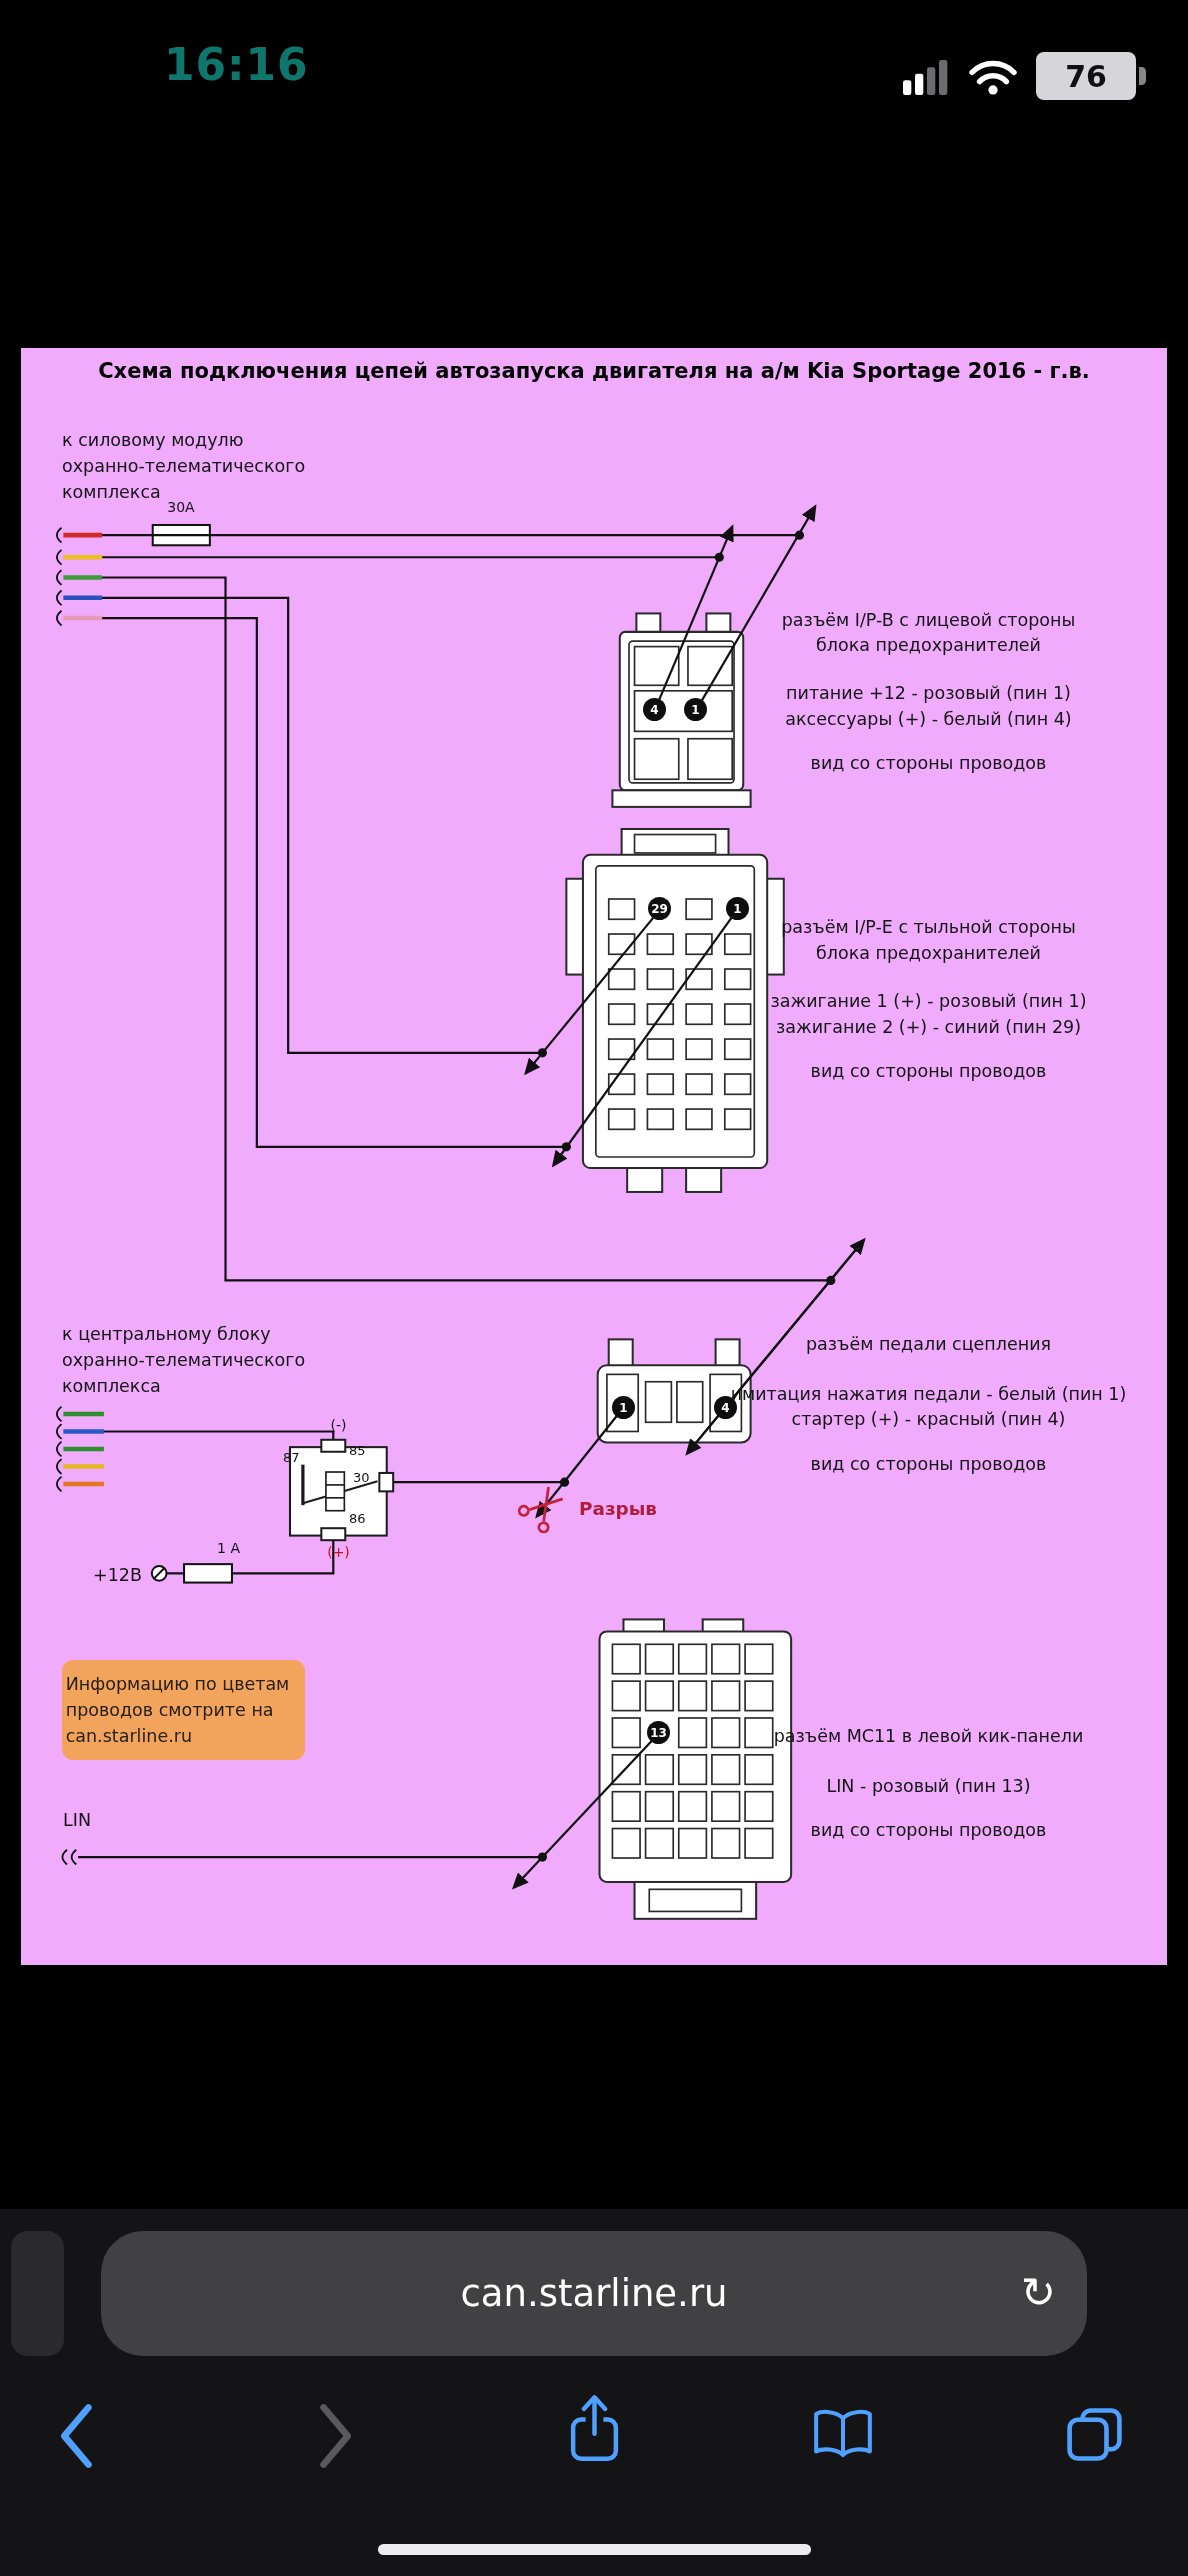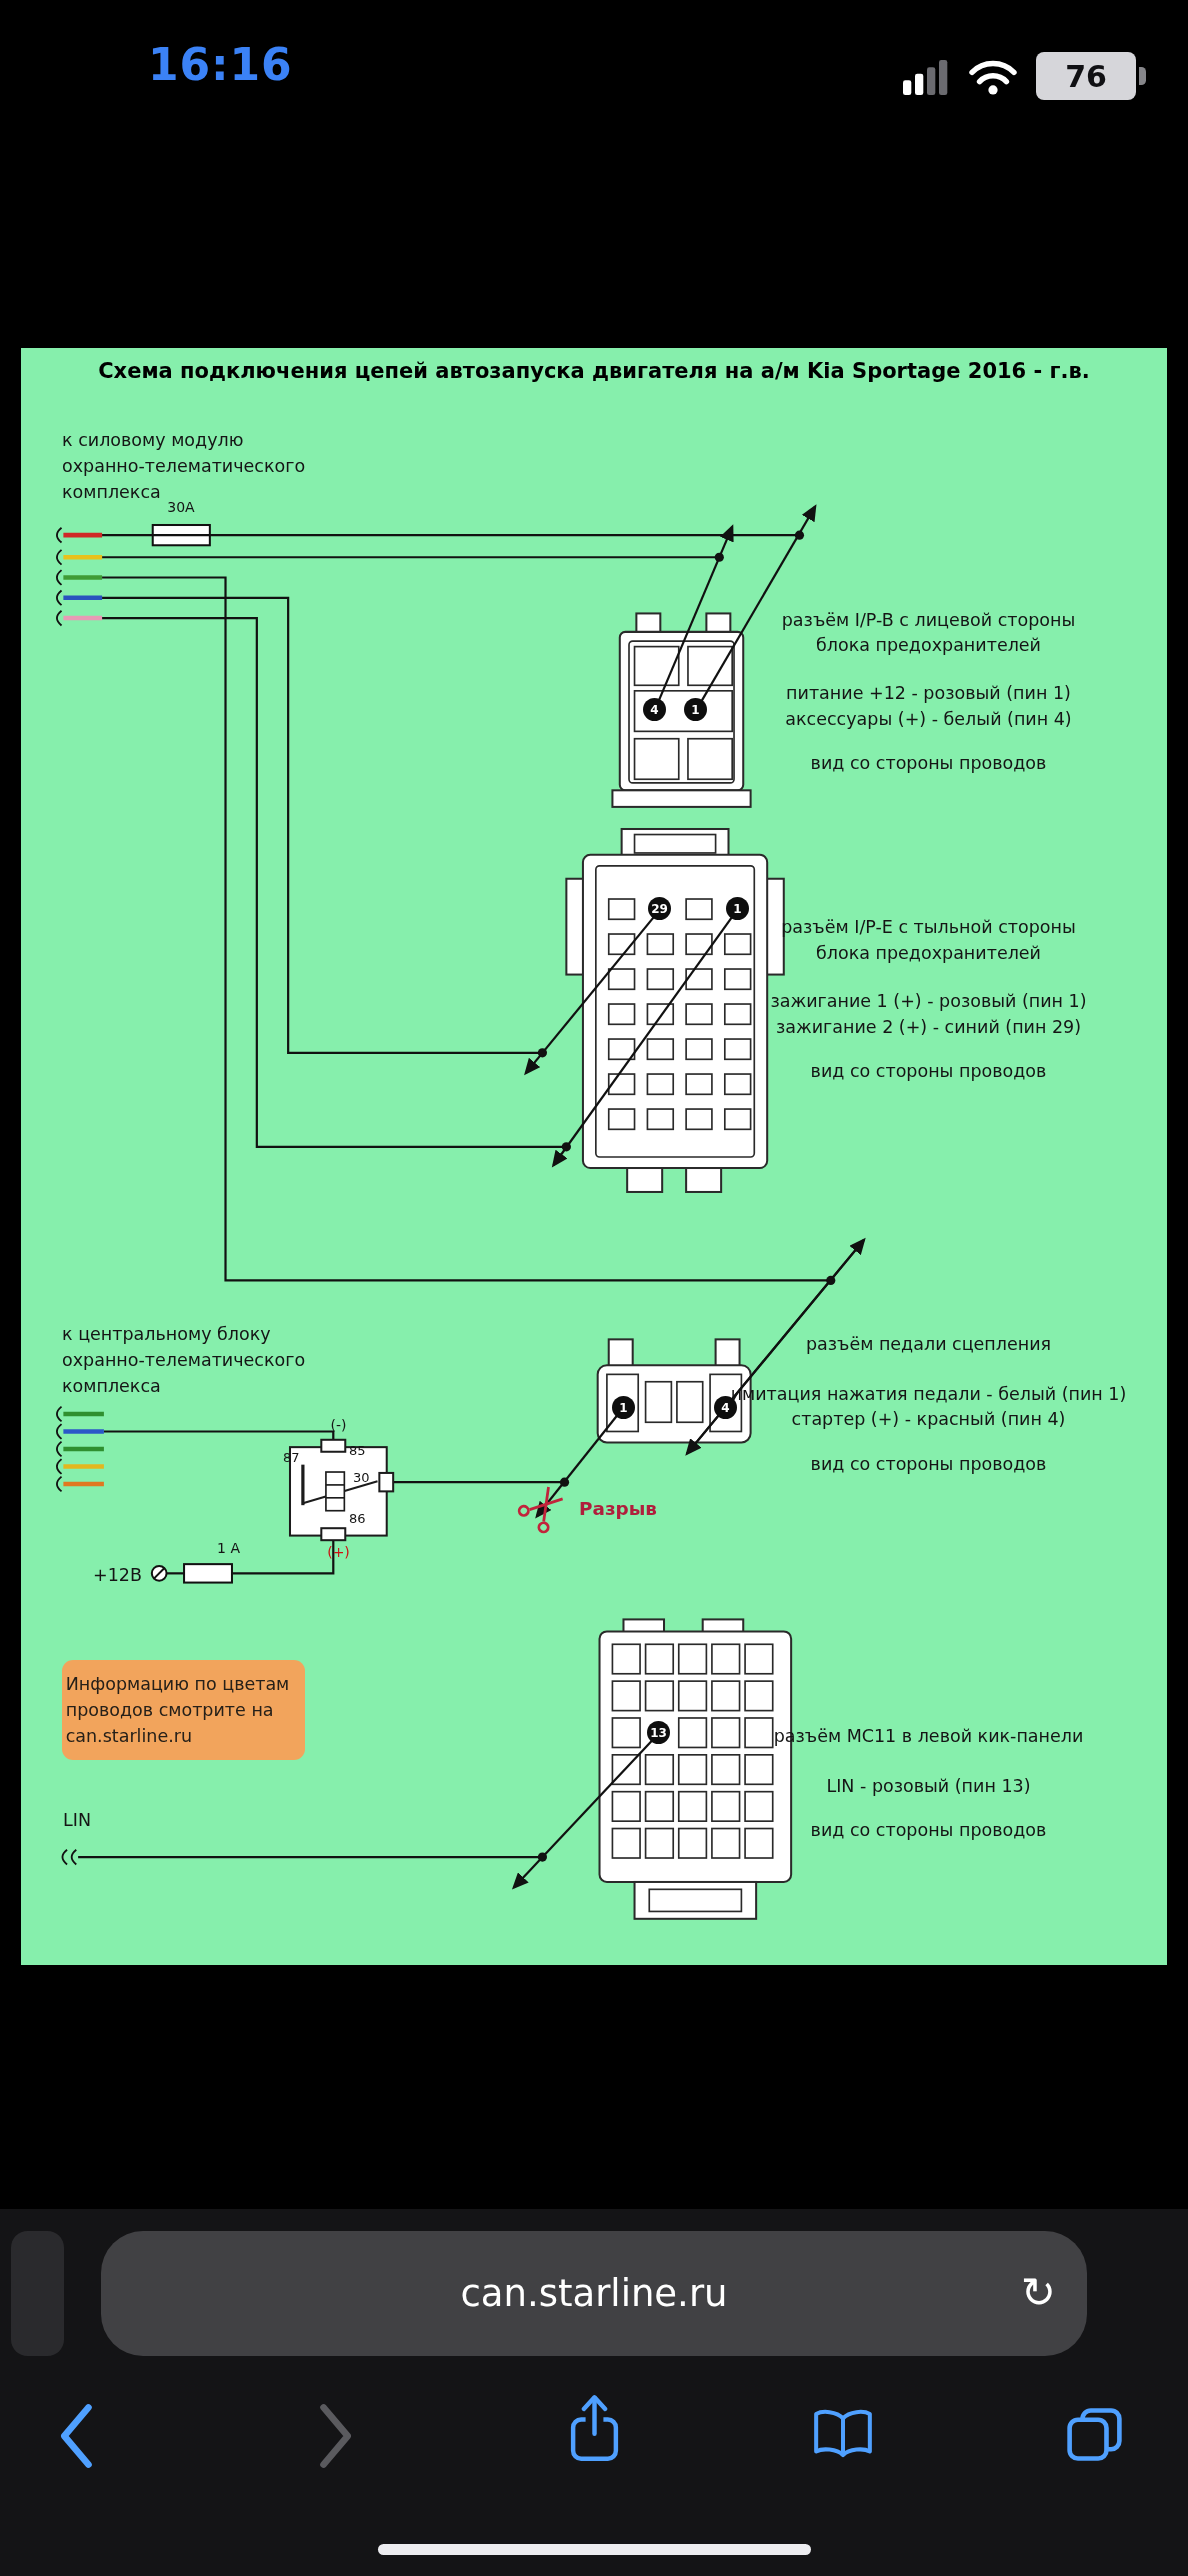--- a/index.html
+++ b/index.html
@@ -2,30 +2,30 @@
 <html style="font-size:14.7px"><head>
 <meta charset="utf-8">
 <style>
   *{margin:0;padding:0;box-sizing:border-box}
   html{background:#000}
   body{width:1188px;height:2576px;position:relative;overflow:hidden;background:#000;
        font-family:"DejaVu Sans","Liberation Sans",sans-serif;}
 
   
   .status-bar{position:absolute;left:0;top:0;width:1188px;height:157px;background:#000}
-  .status-time{position:absolute;left:148px;top:39px;font-size:44px;font-weight:bold;color:#3b82f6;letter-spacing:0.9px}
+  .status-time{position:absolute;left:164px;top:39px;font-size:44px;font-weight:bold;color:#0f766e;letter-spacing:0.9px}
   .sicons{position:absolute;right:52px;top:52px;display:flex;align-items:center;gap:16.6px}
   .sig{width:48px;height:37px}
   .wifi{width:52px;height:39px}
   .battery{position:relative;width:100px;height:48px;background:#d6d6da;border-radius:8px;
            display:flex;align-items:center;justify-content:center;font-size:30px;font-weight:bold;color:#101013}
   .nub{position:absolute;right:-10px;top:14.7px;width:7.4px;height:18.4px;background:#86868a;border-radius:0 4.6px 4.6px 0}
 
   
-  .page{position:absolute;left:21px;top:348px;width:1146px;height:1617px;background:#86efac;color:#151515}
+  .page{position:absolute;left:21px;top:348px;width:1146px;height:1617px;background:#f0abfc;color:#151515}
   .page svg.schematic{position:absolute;left:0;top:0;width:1146px;height:1617px}
   .ttl{position:absolute;left:0;width:1146px;text-align:center;font-size:21px;font-weight:bold;color:#000}
   .lbl{position:absolute;font-size:17.5px;line-height:26px;color:#151515}
   .sm{font-size:14px;line-height:16.6px}
   .rc{position:absolute;left:682px;width:451px;text-align:center;font-size:17.5px;color:#151515}
   .pin{position:absolute;width:23px;height:23px;border-radius:50%;background:#0e0e0e;color:#fff;
        display:flex;align-items:center;justify-content:center;font-size:12px;font-weight:bold}
   .relay-lbl{position:absolute;font-size:13px;color:#151515}
   .razryv{position:absolute;left:558px;top:1150px;font-size:18.4px;font-weight:bold;color:#B01E3C}
   .plus-red{color:#c11}

